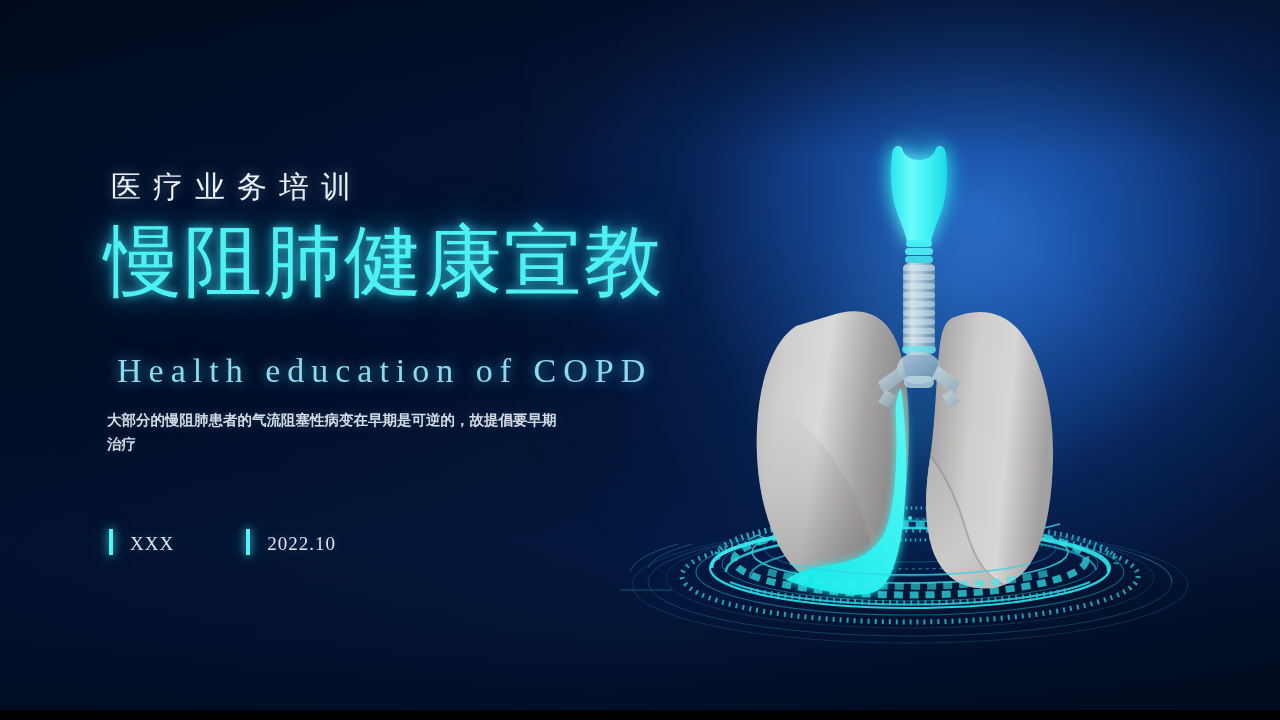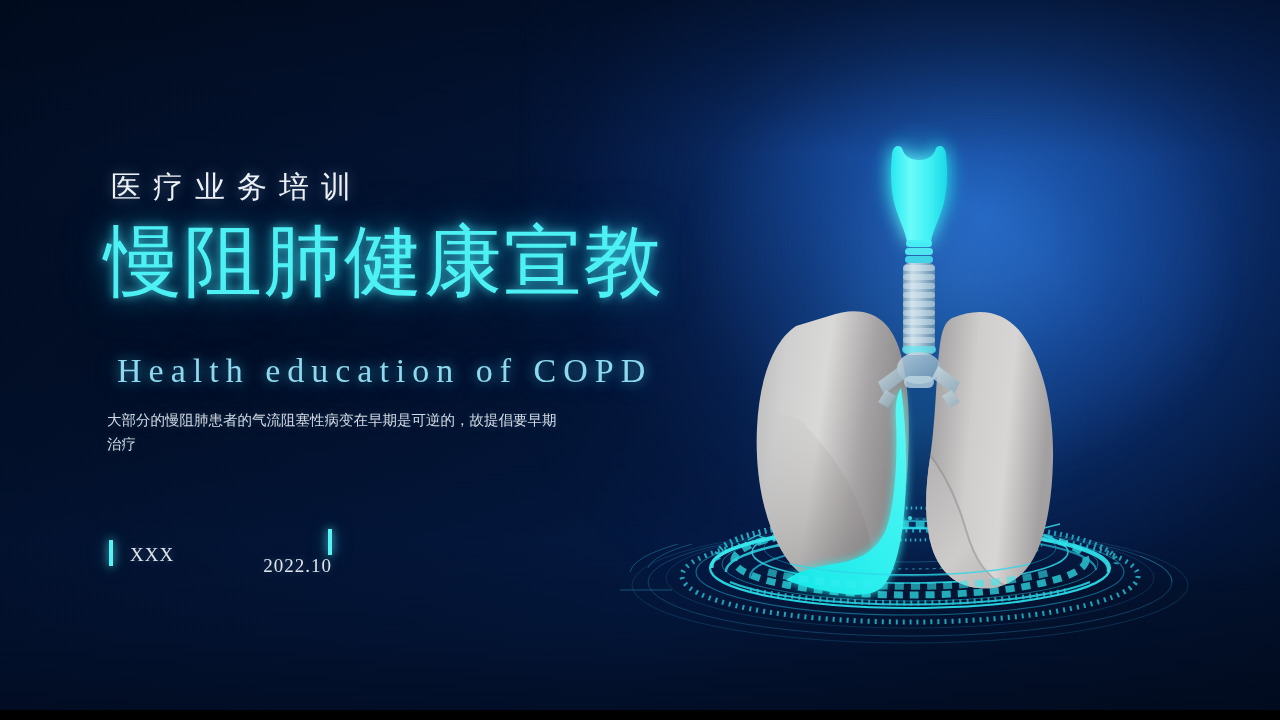--- a/index.html
+++ b/index.html
@@ -93,30 +93,31 @@
 
   .desc {
     position: absolute;
     left: 107px; top: 408px;
     width: 452px;
     font-size: 14.5px;
     line-height: 24px;
     color: #d5dbe4;
     font-family: "Liberation Serif", "DejaVu Serif", serif;
     text-shadow: 0 0 8px rgba(120,170,220,0.25);
+    font-weight: bold;
   }
 
   .meta-row {
     position: absolute;
     left: 109px; top: 529px;
     display: flex;
     align-items: center;
   }
   .meta-item { display: flex; align-items: flex-end; }
-  .meta-item + .meta-item { margin-left: 72px; flex-direction: column; }
+  .meta-item + .meta-item { margin-left: 72px; }
   .meta-bar {
     width: 4px; height: 26px;
     background: #59f2f5;
     box-shadow: 0 0 9px rgba(80,235,245,0.85), 0 0 18px rgba(50,200,230,0.5);
     flex: none;
   }
   .meta-text {
     margin-left: 17px;
     font-size: 19px;
     letter-spacing: 1px;

